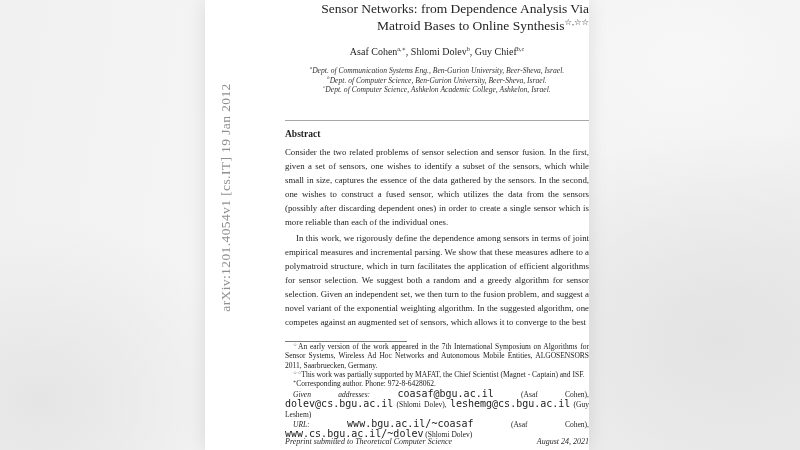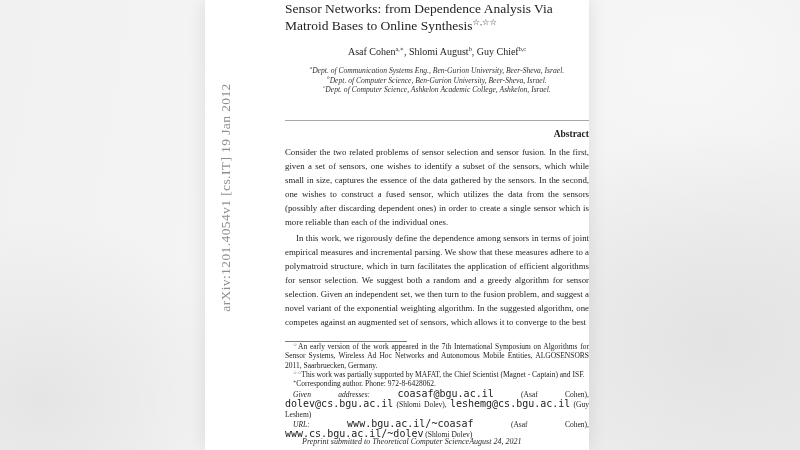--- a/index.html
+++ b/index.html
@@ -20,54 +20,54 @@
     color:#1e1e1e;
   }
   .arxiv-stamp {
     position:absolute; left:-119px; top:189px; width:280px; height:17px;
     transform:rotate(-90deg);
     text-align:center; font-size:13.5px; letter-spacing:0.4px;
     color:#8f8f8f; white-space:nowrap;
   }
   .column { position:absolute; left:80px; top:0; width:304px; height:450px; }
   sup { vertical-align:super; font-size:62%; line-height:0; }
-  .title { margin-top:1px; text-align:left; font-size:13.5px; line-height:16.5px; color:#242424; }
+  .title { margin-top:1px; text-align:right; font-size:13.5px; line-height:16.5px; color:#242424; }
   .authors { margin-top:12px; text-align:center; font-size:10px; color:#242424; }
   .affils { margin-top:9px; text-align:center; font-style:italic; font-size:7.6px; line-height:9.6px; color:#333; }
   .toprule { margin-top:25px; border-top:1px solid #a8a8a8; width:100%; height:0; }
-  .abs-head { margin-top:8px; font-weight:bold; font-size:9.5px;text-align:right; }
+  .abs-head { margin-top:8px; font-weight:bold; font-size:9.5px; }
   .abs-p { margin-top:6px; font-size:8.8px; line-height:14px; text-align:justify; }
   .abs-p.indent { margin-top:2px; text-indent:11px; }
   .fnrule { margin-top:12px; width:122px; border-top:1px solid #7d7d7d; height:0; }
   .fn { font-size:7.5px; line-height:9.4px; text-align:justify; text-indent:8px; color:#222; }
   .fn:first-of-type { margin-top:2px; }
   .mono { font-family:"DejaVu Sans Mono","Liberation Mono",monospace; font-size:10px; }
   .it { font-style:italic; }
   .footer {
     position:absolute; bottom:4px; left:80px; width:304px;
-    display:flex; 
-    font-style:italic; font-size:8px; color:#2a2a2a;margin-left:17px;
+    display:flex; justify-content:space-between;
+    font-style:italic; font-size:8px; color:#2a2a2a;
   }
 </style>
 </head>
 <body>
 
 <div class="page">
 
   <div class="arxiv-stamp">arXiv:1201.4054v1  [cs.IT]  19 Jan 2012</div>
 
   <div class="column">
 
     <div class="title">
       <span>Sensor Networks: from Dependence Analysis Via</span><br>
       <span>Matroid Bases to Online Synthesis</span><sup>☆,☆☆</sup>
     </div>
 
     <div class="authors">
-      <span>Asaf Cohen</span><sup>a,∗</sup><span>, </span><span>Shlomi August</span><sup>b</sup><span>, </span><span>Guy Chief</span><sup>b,c</sup>
+      <span>Asaf Cohen</span><sup>a,∗</sup><span>, </span><span>Shlomi Dolev</span><sup>b</sup><span>, </span><span>Guy Chief</span><sup>b,c</sup>
     </div>
 
     <div class="affils">
       <div><sup>a</sup><span>Dept. of Communication Systems Eng., Ben-Gurion University, Beer-Sheva, Israel.</span></div>
       <div><sup>b</sup><span>Dept. of Computer Science, Ben-Gurion University, Beer-Sheva, Israel.</span></div>
       <div><sup>c</sup><span>Dept. of Computer Science, Ashkelon Academic College, Ashkelon, Israel.</span></div>
     </div>
 
     <div class="toprule"></div>
 

